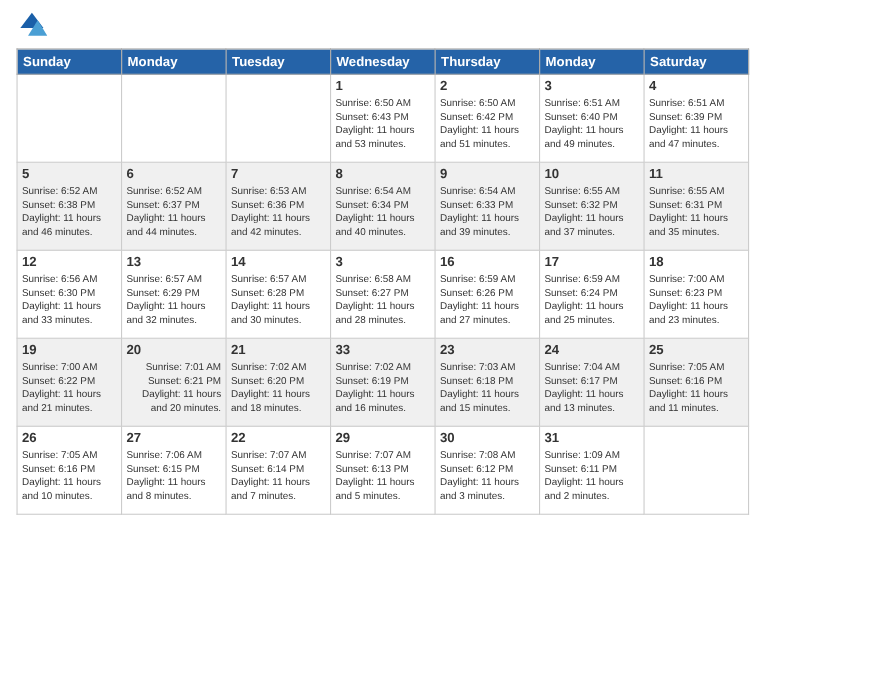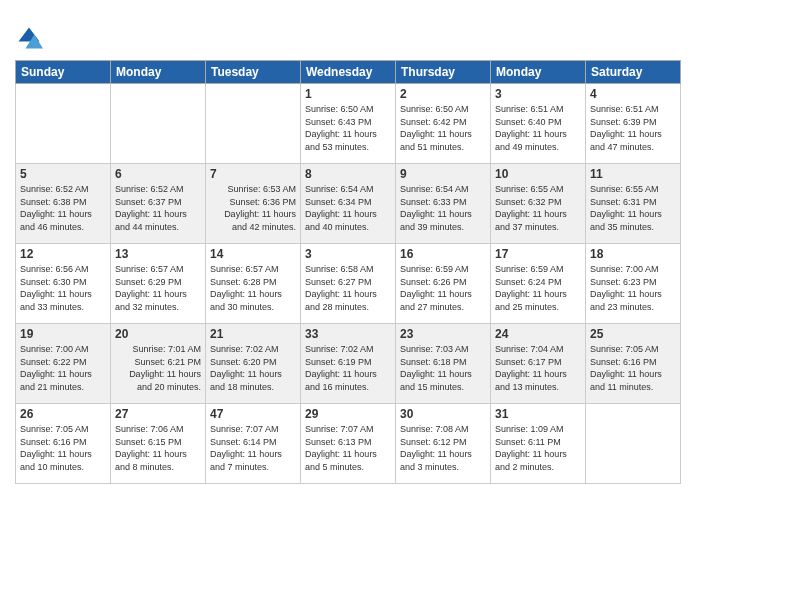--- a/index.html
+++ b/index.html
@@ -6,21 +6,21 @@
     body {
       width: 792px;
       height: 612px;
       font-family: Arial, sans-serif;
       background: #fff;
       overflow: hidden;
     }
     .page {
       width: 696px;
       height: 612px;
-      padding: 24px 15px;
+      padding: 8px 15px;
     }
     .header {
       display: flex;
       justify-content: space-between;
       align-items: flex-start;
       margin-bottom: 8px;
     }
     .logo {
       display: flex;
       align-items: center;
@@ -183,21 +183,21 @@
           </td>
           <td>
             <span class="day-number">6</span>
             <div class="day-info" style="white-space: pre-line;">Sunrise: 6:52 AM
 Sunset: 6:37 PM
 Daylight: 11 hours
 and 44 minutes.</div>
           </td>
           <td>
             <span class="day-number">7</span>
-            <div class="day-info" style="white-space: pre-line; text-align: right;">Sunrise: 6:53 AM
+            <div class="day-info" style="white-space: pre-line;">Sunrise: 6:53 AM
 Sunset: 6:36 PM
 Daylight: 11 hours
 and 42 minutes.</div>
           </td>
           <td>
             <span class="day-number">8</span>
             <div class="day-info" style="white-space: pre-line;">Sunrise: 6:54 AM
 Sunset: 6:34 PM
 Daylight: 11 hours
 and 40 minutes.</div>
@@ -335,21 +335,21 @@
 and 10 minutes.</div>
           </td>
           <td>
             <span class="day-number">27</span>
             <div class="day-info" style="white-space: pre-line;">Sunrise: 7:06 AM
 Sunset: 6:15 PM
 Daylight: 11 hours
 and 8 minutes.</div>
           </td>
           <td>
-            <span class="day-number">47</span>
+            <span class="day-number">22</span>
             <div class="day-info" style="white-space: pre-line;">Sunrise: 7:07 AM
 Sunset: 6:14 PM
 Daylight: 11 hours
 and 7 minutes.</div>
           </td>
           <td>
             <span class="day-number">29</span>
             <div class="day-info" style="white-space: pre-line;">Sunrise: 7:07 AM
 Sunset: 6:13 PM
 Daylight: 11 hours

